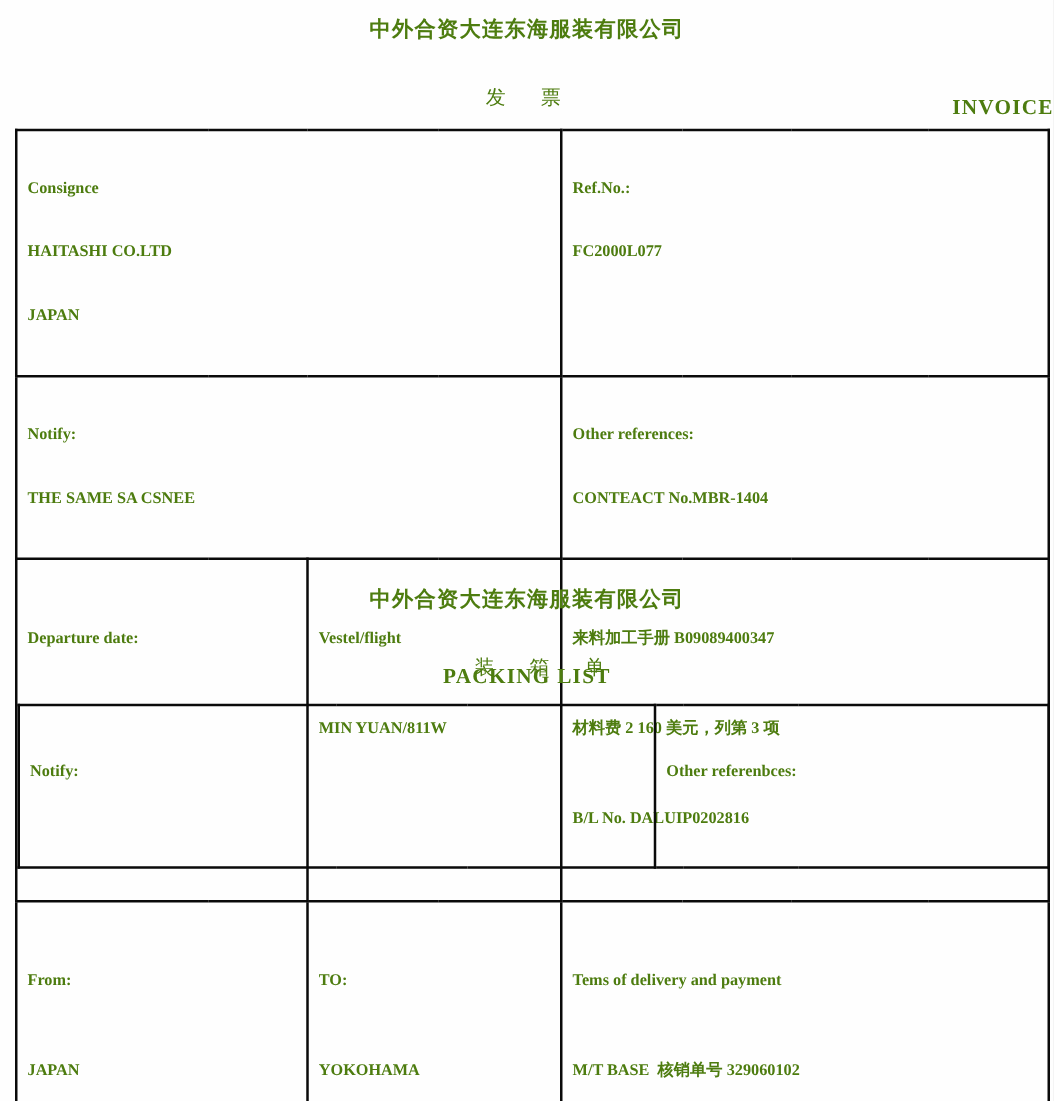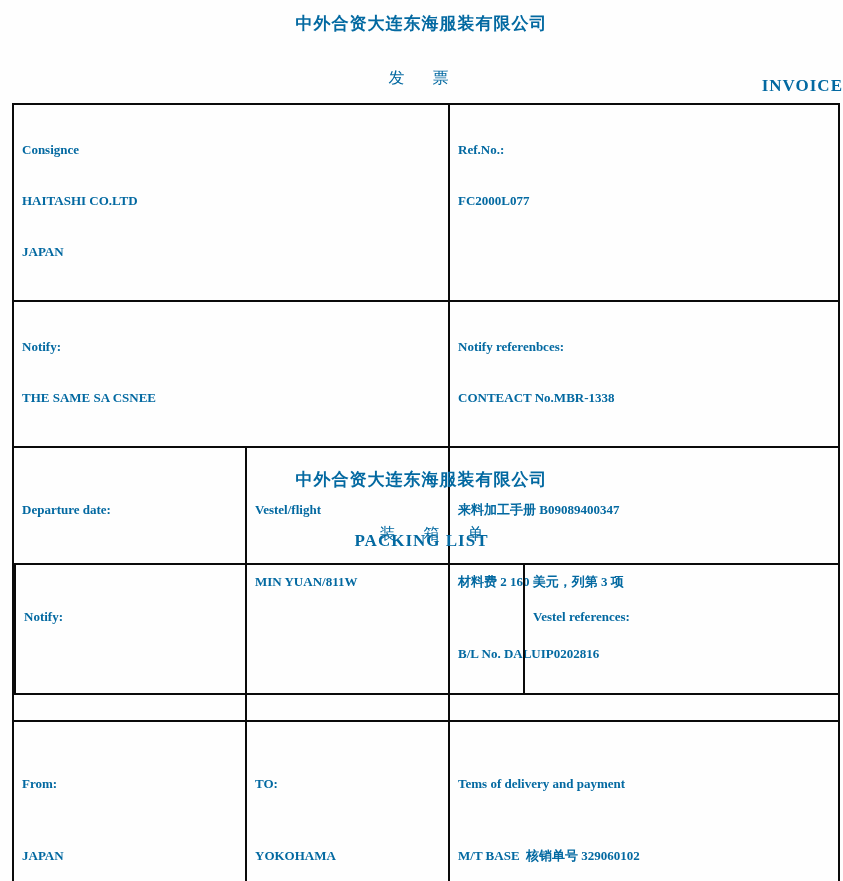--- a/index.html
+++ b/index.html
@@ -3,21 +3,21 @@
 <meta charset="utf-8">
 <style>
   * { margin: 0; padding: 0; box-sizing: border-box; }
   html, body { background: #e8e8e8; }
   body { font-family: "Liberation Serif", "DejaVu Serif", serif; }
   .page {
     position: relative;
     width: 843px; height: 881px;
     margin: 0 auto;
     background: #fefefe;
-    color: #0369a1;
+    color: #4d7c0f;
     font-weight: bold;
     overflow: hidden;
   }
   .title-cn {
     text-align: center;
     font-size: 17px;
     letter-spacing: 1px;
     font-weight: bold;
   }
   .title-sub {
@@ -90,22 +90,22 @@
         <div>Ref.No.:</div>
         <div>FC2000L077</div>
       </td>
     </tr>
     <tr class="lh17" style="height:38px">
       <td colspan="4">
         <div>Notify:</div>
         <div>THE SAME SA CSNEE</div>
       </td>
       <td colspan="4">
-        <div>Notify referenbces:</div>
-        <div>CONTEACT No.MBR-1338</div>
+        <div>Other references:</div>
+        <div>CONTEACT No.MBR-1404</div>
       </td>
     </tr>
     <tr class="lh24" style="height:69px">
       <td colspan="2">
         <div>Departure date:</div>
       </td>
       <td colspan="2">
         <div>Vestel/flight</div>
         <div>MIN YUAN/811W</div>
       </td>
@@ -148,21 +148,21 @@
         <col style="width:81px">
         <col style="width:119px">
     </colgroup>
     <tbody>
     <tr class="lh21" style="height:42px">
       <td colspan="4">
         <div>Notify:</div>
         
       </td>
       <td colspan="4">
-        <div>Vestel references:</div>
+        <div>Other referenbces:</div>
         
       </td>
     </tr>
 
   </tbody>
     </table>
 
 </div>
 
 </body></html>

